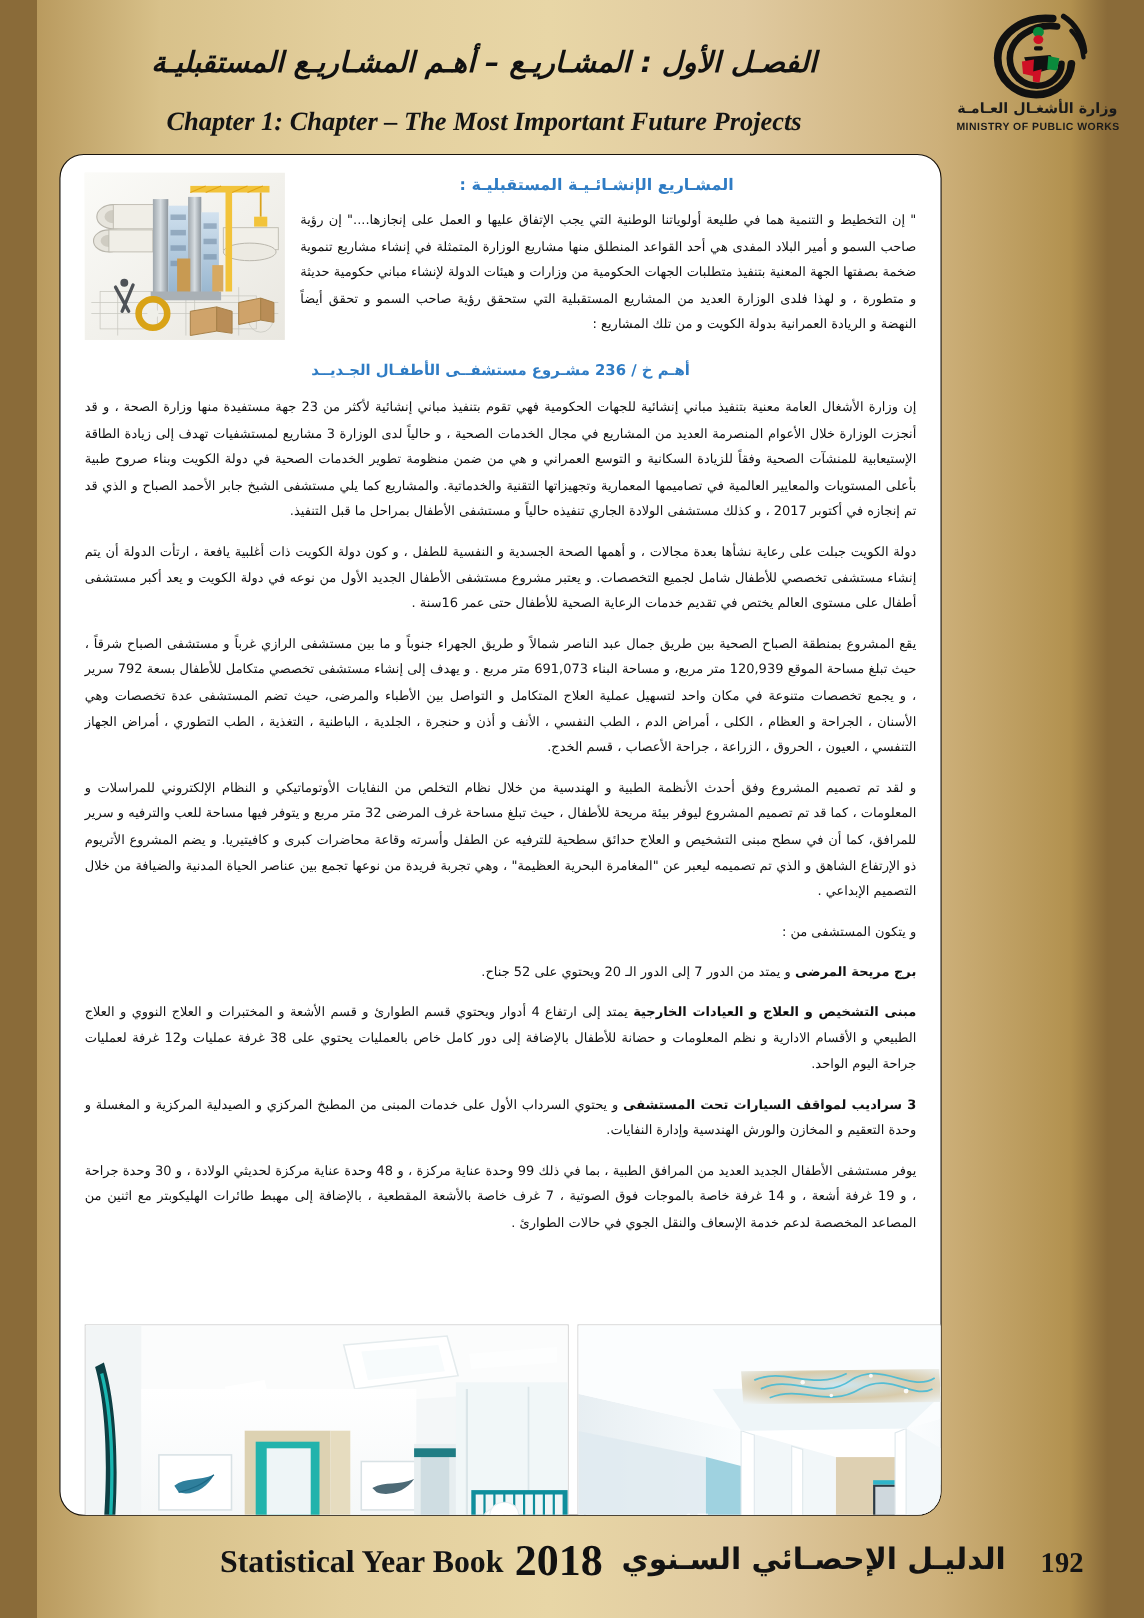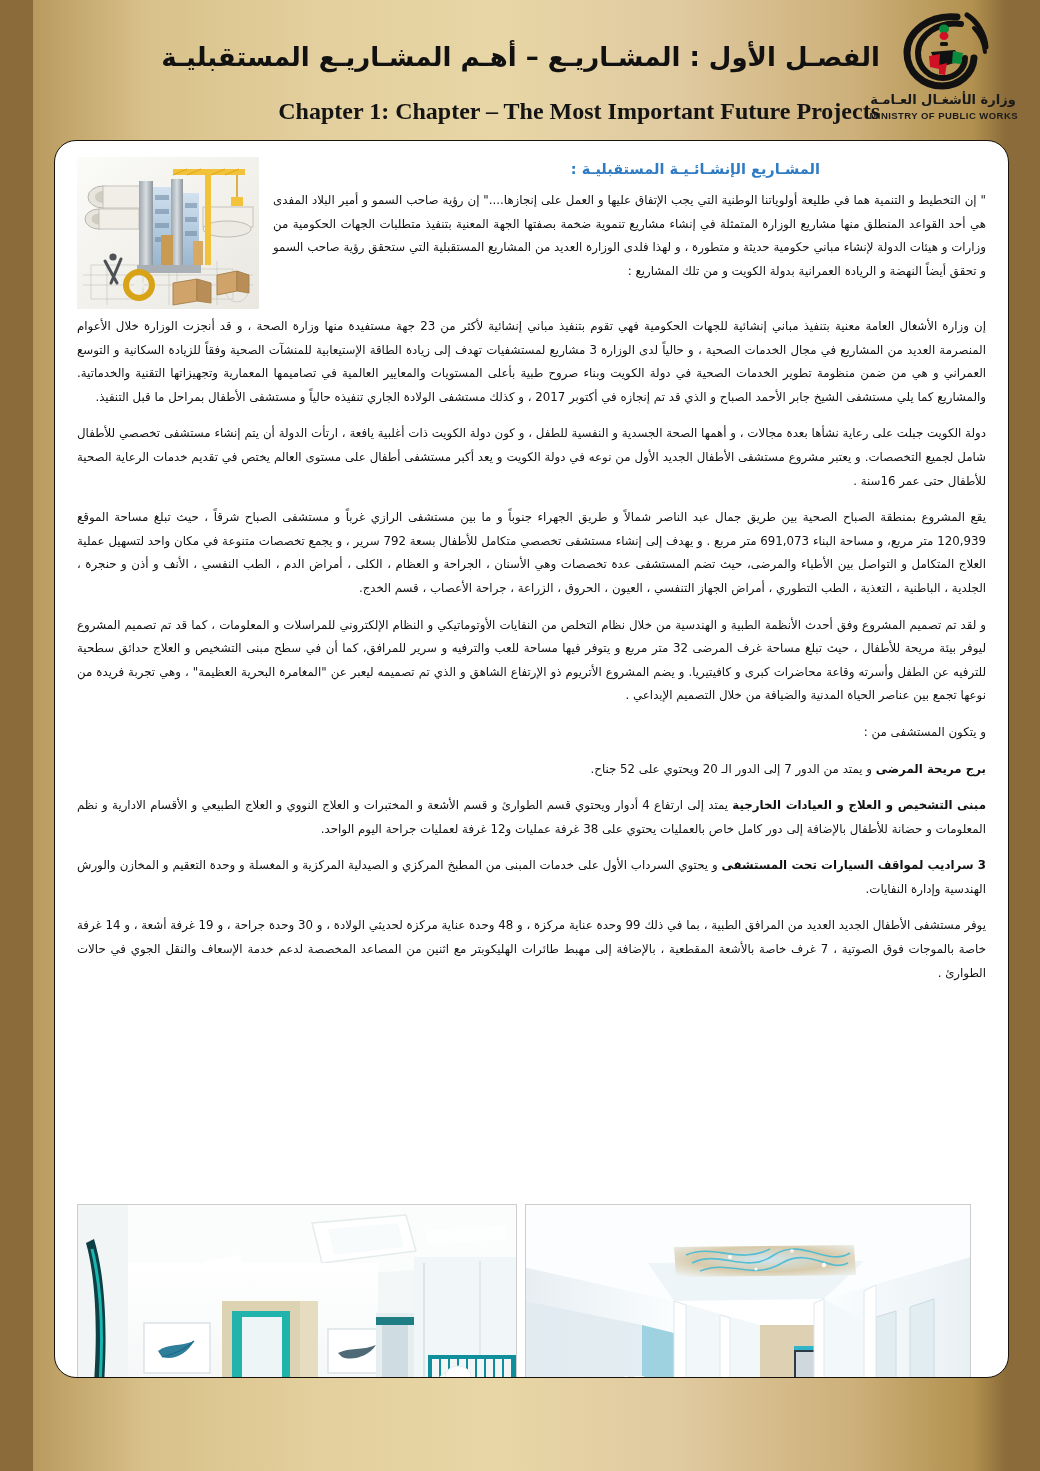--- a/index.html
+++ b/index.html
@@ -41,21 +41,22 @@
     position: absolute;
     left: 0; top: 0;
     width: 1040px;
     height: 140px;
   }
   .header-titles {
     position: absolute;
     left: 0; top: 0;
     width: 880px;
     height: 112px;
-    text-align: right;
+    text-align: center;
+    font-style: italic;
   }
   .title-ar {
     position: absolute;
     left: 0; right: 0;
     top: 42px;
     font-family: "DejaVu Sans", sans-serif;
     font-size: 26px;
     font-weight: bold;
     color: #111111;
     letter-spacing: 0px;
@@ -115,21 +116,21 @@
     letter-spacing: 0.45px;
     direction: ltr;
     white-space: nowrap;
   }
 
   
   .content-card {
     position: absolute;
     left: 54px;
     top: 140px;
-    width: 955px;
+    width: 802px;
     height: 1238px;
     box-sizing: border-box;
     background: #ffffff;
     border: 1.6px solid #17120c;
     border-radius: 22px;
     overflow: hidden;
   }
   .card-inner {
     position: relative;
     padding: 16px 22px 10px 22px;
@@ -396,20 +397,21 @@
           </g>
         </svg>
       </div>
 
       <div class="sec-heading">المشـاريع الإنشـائـيـة المستقبليـة :</div>
 
       <div class="intro">" إن التخطيط و التنمية هما في طليعة أولوياتنا الوطنية التي يجب الإتفاق عليها و العمل على إنجازها...." إن رؤية صاحب السمو و أمير البلاد المفدى هي أحد القواعد المنطلق منها مشاريع الوزارة المتمثلة في إنشاء مشاريع تنموية ضخمة بصفتها الجهة المعنية بتنفيذ متطلبات الجهات الحكومية من وزارات و هيئات الدولة لإنشاء مباني حكومية حديثة و متطورة ، و لهذا فلدى الوزارة العديد من المشاريع المستقبلية التي ستحقق رؤية صاحب السمو و تحقق أيضاً النهضة و الريادة العمرانية بدولة الكويت و من تلك المشاريع :</div>
 
       <div style="clear:both"></div>
 
+      <div class="sub-heading">أهـم خ / 236 مشـروع مستشفــى الأطفـال الجـديــد</div>
 
       <p class="body">إن وزارة الأشغال العامة معنية بتنفيذ مباني إنشائية للجهات الحكومية فهي تقوم بتنفيذ مباني إنشائية لأكثر من 23 جهة مستفيدة منها وزارة الصحة ، و قد أنجزت الوزارة خلال الأعوام المنصرمة العديد من المشاريع في مجال الخدمات الصحية ، و حالياً لدى الوزارة 3 مشاريع لمستشفيات تهدف إلى زيادة الطاقة الإستيعابية للمنشآت الصحية وفقاً للزيادة السكانية و التوسع العمراني و هي من ضمن منظومة تطوير الخدمات الصحية في دولة الكويت وبناء صروح طبية بأعلى المستويات والمعايير العالمية في تصاميمها المعمارية وتجهيزاتها التقنية والخدماتية. والمشاريع كما يلي مستشفى الشيخ جابر الأحمد الصباح و الذي قد تم إنجازه في أكتوبر 2017 ، و كذلك مستشفى الولادة الجاري تنفيذه حالياً و مستشفى الأطفال بمراحل ما قبل التنفيذ.</p>
 
       <p class="body">دولة الكويت جبلت على رعاية نشأها بعدة مجالات ، و أهمها الصحة الجسدية و النفسية للطفل ، و كون دولة الكويت ذات أغلبية يافعة ، ارتأت الدولة أن يتم إنشاء مستشفى تخصصي للأطفال شامل لجميع التخصصات. و يعتبر مشروع مستشفى الأطفال الجديد الأول من نوعه في دولة الكويت و يعد أكبر مستشفى أطفال على مستوى العالم يختص في تقديم خدمات الرعاية الصحية للأطفال حتى عمر 16سنة .</p>
 
       <p class="body">يقع المشروع بمنطقة الصباح الصحية بين طريق جمال عبد الناصر شمالاً و طريق الجهراء جنوباً و ما بين مستشفى الرازي غرباً و مستشفى الصباح شرقاً ، حيث تبلغ مساحة الموقع 120,939 متر مربع، و مساحة البناء 691,073 متر مربع . و يهدف إلى إنشاء مستشفى تخصصي متكامل للأطفال بسعة 792 سرير ، و يجمع تخصصات متنوعة في مكان واحد لتسهيل عملية العلاج المتكامل و التواصل بين الأطباء والمرضى، حيث تضم المستشفى عدة تخصصات وهي الأسنان ، الجراحة و العظام ، الكلى ، أمراض الدم ، الطب النفسي ، الأنف و أذن و حنجرة ، الجلدية ، الباطنية ، التغذية ، الطب التطوري ، أمراض الجهاز التنفسي ، العيون ، الحروق ، الزراعة ، جراحة الأعصاب ، قسم الخدج.</p>
 
       <p class="body">و لقد تم تصميم المشروع وفق أحدث الأنظمة الطبية و الهندسية من خلال نظام التخلص من النفايات الأوتوماتيكي و النظام الإلكتروني للمراسلات و المعلومات ، كما قد تم تصميم المشروع ليوفر بيئة مريحة للأطفال ، حيث تبلغ مساحة غرف المرضى 32 متر مربع و يتوفر فيها مساحة للعب والترفيه و سرير للمرافق، كما أن في سطح مبنى التشخيص و العلاج حدائق سطحية للترفيه عن الطفل وأسرته وقاعة محاضرات كبرى و كافيتيريا. و يضم المشروع الأتريوم ذو الإرتفاع الشاهق و الذي تم تصميمه ليعبر عن  "المغامرة البحرية العظيمة" ، وهي تجربة فريدة من نوعها تجمع بين عناصر الحياة المدنية والضيافة من خلال التصميم الإبداعي .</p>
 
       <p class="body">و يتكون المستشفى من :</p>
@@ -599,14 +601,20 @@
 
           <path d="M402 192 L428 188 L430 240 L406 244 Z" fill="#d9e2e6"></path>
           <path d="M414 244 L418 278" stroke="#b6c3c8" stroke-width="4"></path>
           <path d="M400 284 L436 276" stroke="#b6c3c8" stroke-width="4"></path>
         </svg>
       </div>
 
     </div>
   </div>
 
+  <div class="footer">
+    <div class="footer-en">Statistical Year Book</div>
+    <div class="footer-year">2018</div>
+    <div class="footer-ar">الدليـل الإحصـائي السـنوي</div>
+    <div class="footer-page">192</div>
+  </div>
 
 </div>
 
 </body></html>

